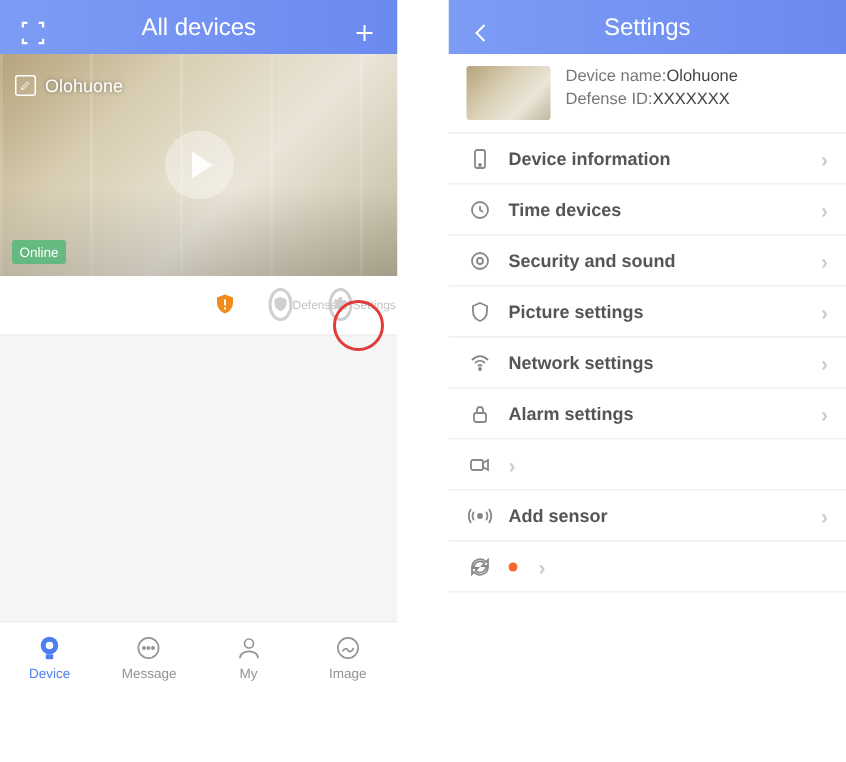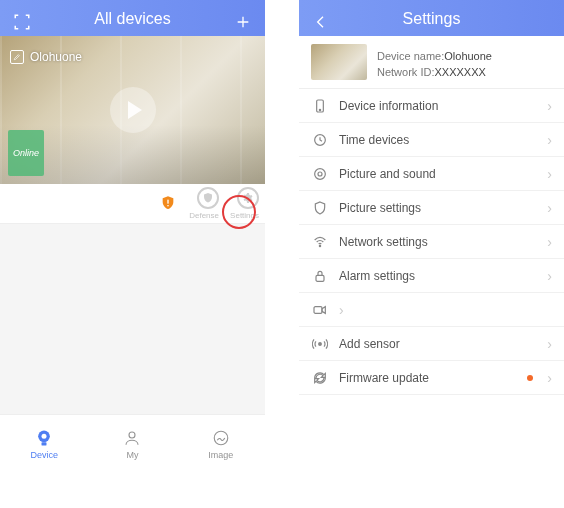--- a/index.html
+++ b/index.html
@@ -54,36 +54,36 @@
     background: rgba(255,255,255,0.35);
     display:flex; align-items:center; justify-content:center;
   }
   .play-tri {
     width:0;height:0;border-left:14px solid rgba(255,255,255,0.9);
     border-top:9px solid transparent; border-bottom:9px solid transparent;
     margin-left:4px;
   }
   .online-badge {
     position:absolute; left:8px; bottom:8px;
-    color:#fff; font-size:9px; padding:18px 5px;
-    background:rgba(82,184,120,0.85); border-radius:2px;font-style:italic;
+    color:#fff; font-size:9px; padding:3px 5px;
+    background:rgba(82,184,120,0.85); border-radius:2px;
   }
   .hero-actions {
     height: 40px;
     background:#fff;
     display:flex;
     align-items:center;
     justify-content:flex-end;
     gap:0;
     padding:0 6px;
     border-bottom:1px solid #eee;
   }
   .action {
     width:40px;
-    display:flex; flex-direction:column; align-items:flex-end;
+    display:flex; flex-direction:row; align-items:center;
     font-size:8px; color:#c3c3c3;
   }
   .action .circ {
     width:22px; height:22px; border-radius:50%;
     border:2px solid #cfcfcf; display:flex; align-items:center; justify-content:center;
     margin-bottom:2px;
   }
   .action.alert { color:#f28a1c; }
   .action.alert .circ { border:none; }
   .settings-highlight {
@@ -99,49 +99,50 @@
     transform:translateX(-50%);
   }
   .body-blank { flex:1; background:#f5f5f5; }
   .tabbar {
     position:absolute; bottom:0; left:0; right:0;
     height:46px; background:#fff;
     display:flex; border-top:1px solid #eee;
     overflow:visible;
   }
   .tab {
-    flex:1; display:flex; flex-direction:column; align-items:center; justify-content:flex-end;
+    flex:1; display:flex; flex-direction:column; align-items:center; justify-content:center;
     font-size:9px; color:#949494; gap:2px;
   }
   .tab.active { color:#4f7ef2; }
   .tab .ticon {
     width:20px; height:20px; display:flex; align-items:center; justify-content:center;
   }
 
   
   .device-card {
-    display:flex; align-items:flex-end;
+    display:flex; align-items:flex-start;
     padding:8px 12px;
     gap:10px;
     border-bottom:1px solid #eee;
   }
   .device-thumb {
     width:56px; height:36px; border-radius:2px;
     background: linear-gradient(135deg,#b5a37a,#d9cfb4 40%,#eae5d8 70%,#c0b89e);
   }
   .device-meta { font-size:11px; color:#777; line-height:1.4; }
   .device-meta b { color:#444; font-weight:500; }
   .settings-list { }
   .srow {
     display:flex; align-items:center;
     height:34px;
     padding:0 12px;
     border-bottom:1px solid #f0f0f0;
     font-size:12px; color:#555;
     gap:10px;
+    font-weight:bold;
   }
   .srow .sicon {
     width:18px; height:18px;
     display:flex; align-items:center; justify-content:center;
     color:#888;
   }
   .srow .label { flex:1; }
   .srow .chev {
     color:#ccc; font-size:14px;
   }
@@ -232,20 +233,31 @@
             <circle cx="12" cy="10" r="7"></circle>
             <circle cx="12" cy="10" r="3" fill="#fff"></circle>
             <rect x="9" y="17" width="6" height="4" rx="1"></rect>
           </svg>
       </div>
       <span>Device</span>
     </div>
     <div class="tab">
       <div class="ticon">
         <svg width="18" height="18" viewBox="0 0 24 24" fill="none" stroke="#949494" stroke-width="1.5">
+            <circle cx="12" cy="12" r="9"></circle>
+            <circle cx="8" cy="12" r="1" fill="#949494"></circle>
+            <circle cx="12" cy="12" r="1" fill="#949494"></circle>
+            <circle cx="16" cy="12" r="1" fill="#949494"></circle>
+          </svg>
+      </div>
+      <span>Message</span>
+    </div>
+    <div class="tab">
+      <div class="ticon">
+        <svg width="18" height="18" viewBox="0 0 24 24" fill="none" stroke="#949494" stroke-width="1.5">
             <circle cx="12" cy="8" r="4"></circle>
             <path d="M4 21c0-4 4-6 8-6s8 2 8 6"></path>
           </svg>
       </div>
       <span>My</span>
     </div>
     <div class="tab">
       <div class="ticon">
         <svg width="18" height="18" viewBox="0 0 24 24" fill="none" stroke="#949494" stroke-width="1.5">
             <circle cx="12" cy="12" r="9"></circle>
@@ -268,21 +280,21 @@
     <div class="icon-placeholder"></div>
   </div>
 
   <div class="device-card">
     <div class="device-thumb"></div>
     <div class="device-meta">
       <div>
         <span>Device name:</span><b>Olohuone</b>
       </div>
       <div>
-        <span>Network ID:</span><b>XXXXXXX</b>
+        <span>Defense ID:</span><b>XXXXXXX</b>
       </div>
     </div>
   </div>
 
   <div class="settings-list">
     <div class="srow">
       <span class="sicon c-device">
         <svg width="16" height="16" viewBox="0 0 24 24" fill="none" stroke="currentColor" stroke-width="1.8">
             <rect x="7" y="3" width="10" height="18" rx="2"></rect>
             <circle cx="12" cy="18" r="1" fill="currentColor"></circle>
@@ -301,21 +313,21 @@
       <span class="label">Time devices</span>
       <span class="chev">›</span>
     </div>
     <div class="srow">
       <span class="sicon c-picture">
         <svg width="16" height="16" viewBox="0 0 24 24" fill="none" stroke="currentColor" stroke-width="1.8">
             <circle cx="12" cy="12" r="8"></circle>
             <circle cx="12" cy="12" r="3"></circle>
           </svg>
       </span>
-      <span class="label">Picture and sound</span>
+      <span class="label">Security and sound</span>
       <span class="chev">›</span>
     </div>
     <div class="srow">
       <span class="sicon c-security">
         <svg width="16" height="16" viewBox="0 0 24 24" fill="none" stroke="currentColor" stroke-width="1.8">
             <path d="M12 3l7 3v5c0 5-3 8.5-7 10-4-1.5-7-5-7-10V6l7-3z"></path>
           </svg>
       </span>
       <span class="label">Picture settings</span>
       <span class="chev">›</span>
@@ -359,18 +371,17 @@
       <span class="label">Add sensor</span>
       <span class="chev">›</span>
     </div>
     <div class="srow">
       <span class="sicon c-firmware">
         <svg width="16" height="16" viewBox="0 0 24 24" fill="none" stroke="currentColor" stroke-width="1.8">
             <path d="M4 12a8 8 0 0 1 14-5l2-2v6h-6l2.5-2.5A6 6 0 0 0 6 12"></path>
             <path d="M20 12a8 8 0 0 1-14 5l-2 2v-6h6l-2.5 2.5A6 6 0 0 0 18 12"></path>
           </svg>
       </span>
-      <span class="label">Firmware update</span>
       <span class="dot"></span>
       <span class="chev">›</span>
     </div>
   </div>
 </div>
 
 </body></html>

